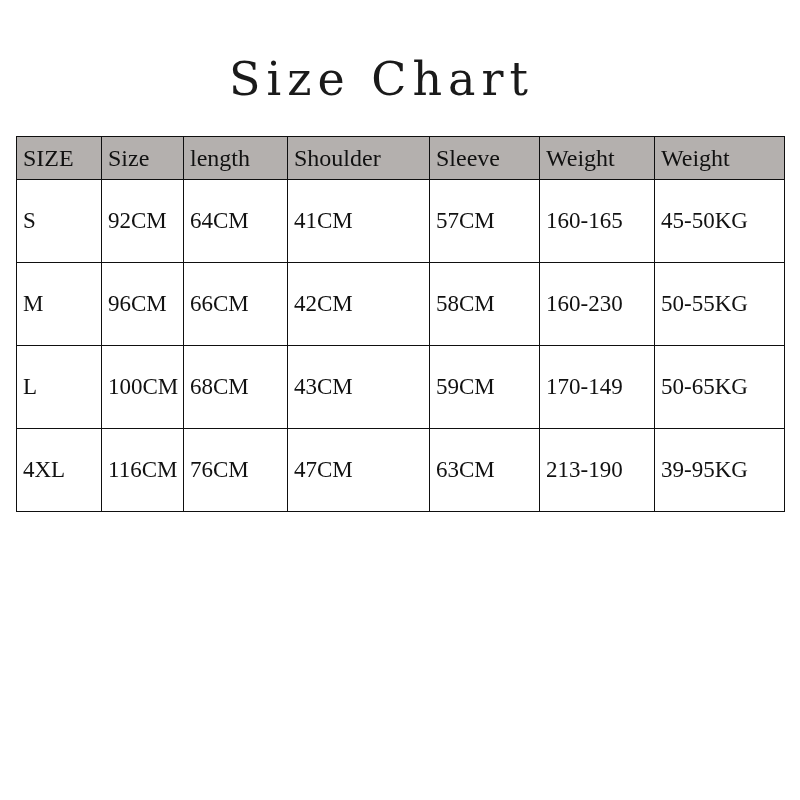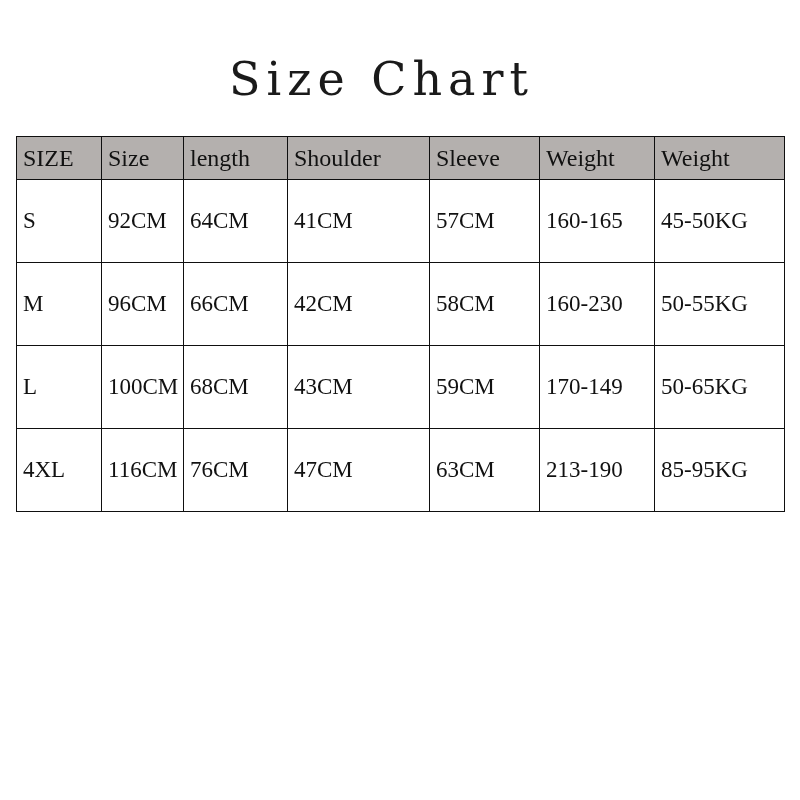--- a/index.html
+++ b/index.html
@@ -129,19 +129,19 @@
           <td>170-149</td>
           <td>50-65KG</td>
         </tr>
         <tr>
           <td>4XL</td>
           <td>116CM</td>
           <td>76CM</td>
           <td>47CM</td>
           <td>63CM</td>
           <td>213-190</td>
-          <td>85-95KG</td>
+          <td>39-95KG</td>
         </tr>
       </tbody>
     </table>
   </div>
 
 </div>
 
 </body></html>

